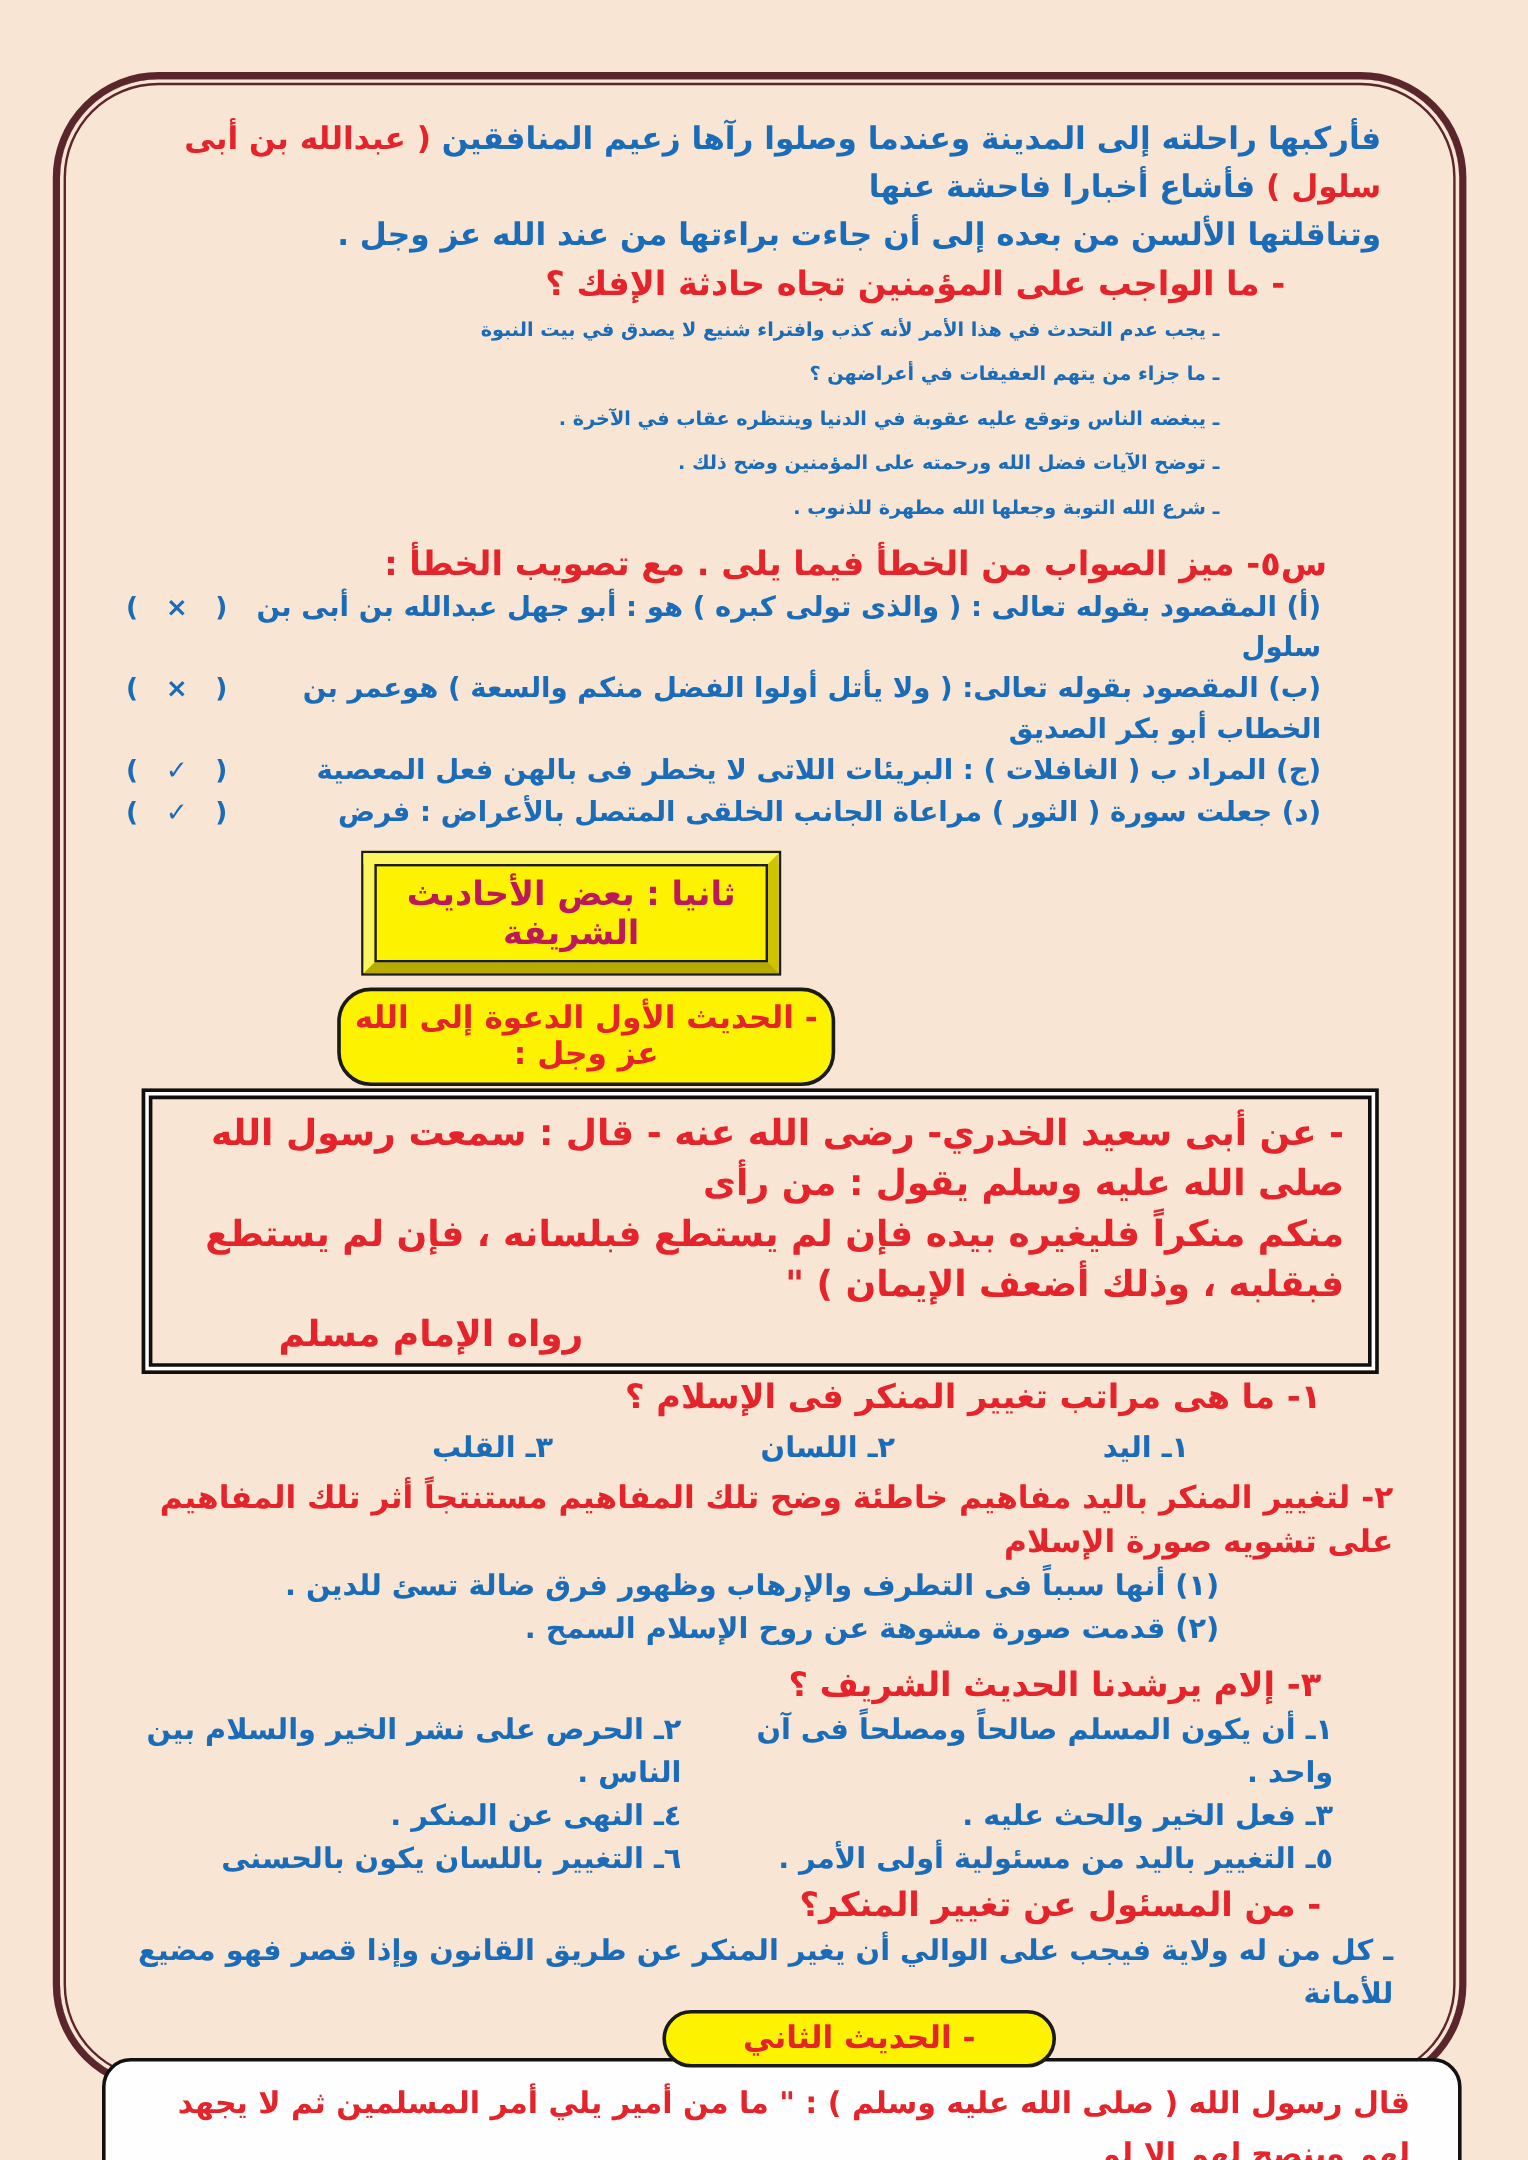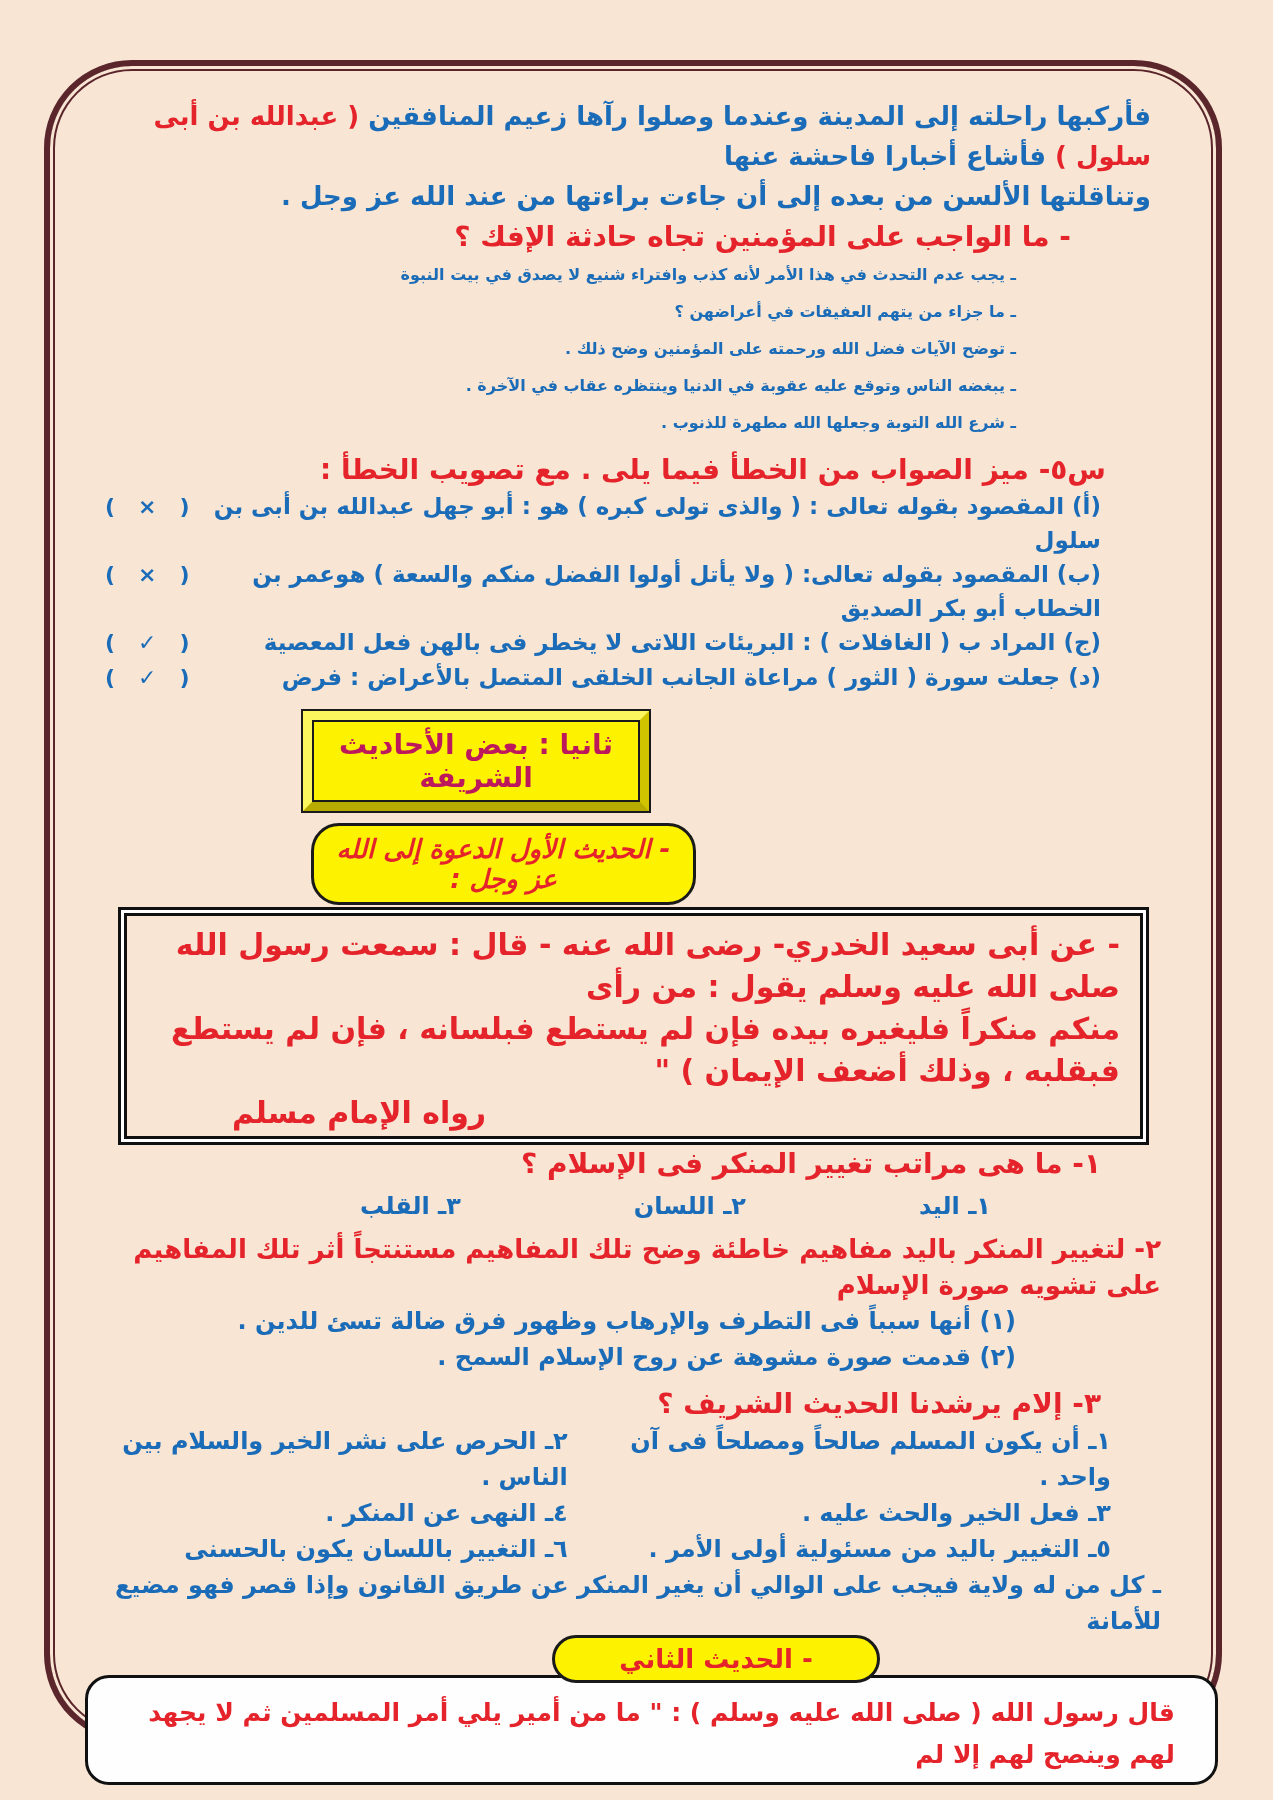--- a/index.html
+++ b/index.html
@@ -33,21 +33,21 @@
   .q5-item:nth-of-type(4){padding-left:235px;}
   
   .banner{margin-top:14px;margin-right:510px;width:350px;box-sizing:border-box;
     border:2px solid #1a1a1a;background:#fdf301;}
   .banner-bevel{border:9px solid;border-color:#fcf65e #d0c400 #b7ab00 #fcf65e;}
   .banner-core{border:2px solid #1a1a1a;background:#fdf301;text-align:center;
     padding:6px 4px;font-size:28px;color:#be185d;}
   
   .pill{background:#fdf301;border:3px solid #1a1a1a;border-radius:28px;
     color:#e5232b;text-align:center;box-sizing:border-box;}
-  .pill1{width:385px;margin-right:465px;margin-top:10px;font-size:26px;padding:8px 6px;font-style:italic;}
+  .pill1{width:415px;margin-right:465px;margin-top:10px;font-size:26px;padding:8px 6px;}
   .pill2{width:328px;margin-right:281px;margin-top:-4px;font-size:26px;padding:6px 6px;position:relative;z-index:2;}
   
   .hbox1{margin:2px 12px 0 13px;border:3px solid #101010;
     box-shadow:inset 0 0 0 3px #ffffff, inset 0 0 0 6px #101010;
     padding:14px 26px 8px 26px;color:#e5232b;font-size:30px;line-height:42px;}
   .hbox1 .narrator{text-align:left;padding-left:85px;direction:rtl;}
   .hbox1 .narrator span{display:inline-block;}
   
   .hbox2{margin:-8px -57px 0 -20px;background:#fefefe;border:3px solid #111;
     border-radius:24px;padding:14px 40px 6px 30px;color:#e5232b;
@@ -69,22 +69,22 @@
   <div class="content">
 
     <div class="intro">
       <span>فأركبها راحلته إلى المدينة وعندما وصلوا رآها زعيم المنافقين </span><span class="red">( عبدالله بن أبى سلول )</span><span> فأشاع أخبارا فاحشة عنها</span><br>
       <span>وتناقلتها الألسن من بعده إلى أن جاءت براءتها من عند الله عز وجل .</span>
     </div>
 
     <div class="h-red duty-head">- ما الواجب على المؤمنين تجاه حادثة الإفك ؟</div>
     <div class="pt">ـ يجب عدم التحدث في هذا الأمر لأنه كذب وافتراء شنيع لا يصدق في بيت النبوة</div>
     <div class="pt">ـ ما جزاء من يتهم العفيفات في أعراضهن ؟</div>
+    <div class="pt">ـ يبغضه الناس وتوقع عليه عقوبة في الدنيا وينتظره عقاب في الآخرة .</div>
     <div class="pt">ـ توضح الآيات فضل الله ورحمته على المؤمنين وضح ذلك .</div>
-    <div class="pt">ـ يبغضه الناس وتوقع عليه عقوبة في الدنيا وينتظره عقاب في الآخرة .</div>
     <div class="pt">ـ شرع الله التوبة وجعلها الله مطهرة للذنوب .</div>
 
     <div class="h-red q5-head">س٥- ميز الصواب من الخطأ فيما يلى . مع تصويب الخطأ :</div>
     <div class="q5-item">
       <span>(أ) المقصود بقوله تعالى : ( والذى تولى كبره ) هو : أبو جهل عبدالله بن أبى بن سلول</span>
       <span class="mark">(   ×   )</span>
     </div>
     <div class="q5-item">
       <span>(ب) المقصود بقوله تعالى: ( ولا يأتل أولوا الفضل منكم والسعة ) هوعمر بن الخطاب أبو بكر الصديق</span>
       <span class="mark">(   ×   )</span>
@@ -126,20 +126,21 @@
     <div class="h-red q3-head">٣- إلام يرشدنا الحديث الشريف ؟</div>
     <div class="grid2">
       <span>١ـ أن يكون المسلم صالحاً ومصلحاً فى آن واحد .</span>
       <span>٢ـ الحرص على نشر الخير والسلام بين الناس .</span>
       <span>٣ـ فعل الخير والحث عليه .</span>
       <span>٤ـ النهى عن المنكر .</span>
       <span>٥ـ التغيير باليد من مسئولية أولى الأمر .</span>
       <span>٦ـ التغيير باللسان يكون بالحسنى</span>
     </div>
 
+    <div class="h-red q4-head">- من المسئول عن تغيير المنكر؟</div>
     <div class="q4-ans">ـ كل من له ولاية فيجب على الوالي أن يغير المنكر عن طريق القانون وإذا قصر فهو مضيع للأمانة</div>
 
     <div class="pill pill2">- الحديث الثاني</div>
 
     <div class="hbox2">
       <div>قال رسول الله ( صلى الله عليه وسلم ) : " ما من أمير يلي أمر المسلمين ثم لا يجهد لهم وينصح لهم إلا لم</div>
 
     </div>
 
   </div>

